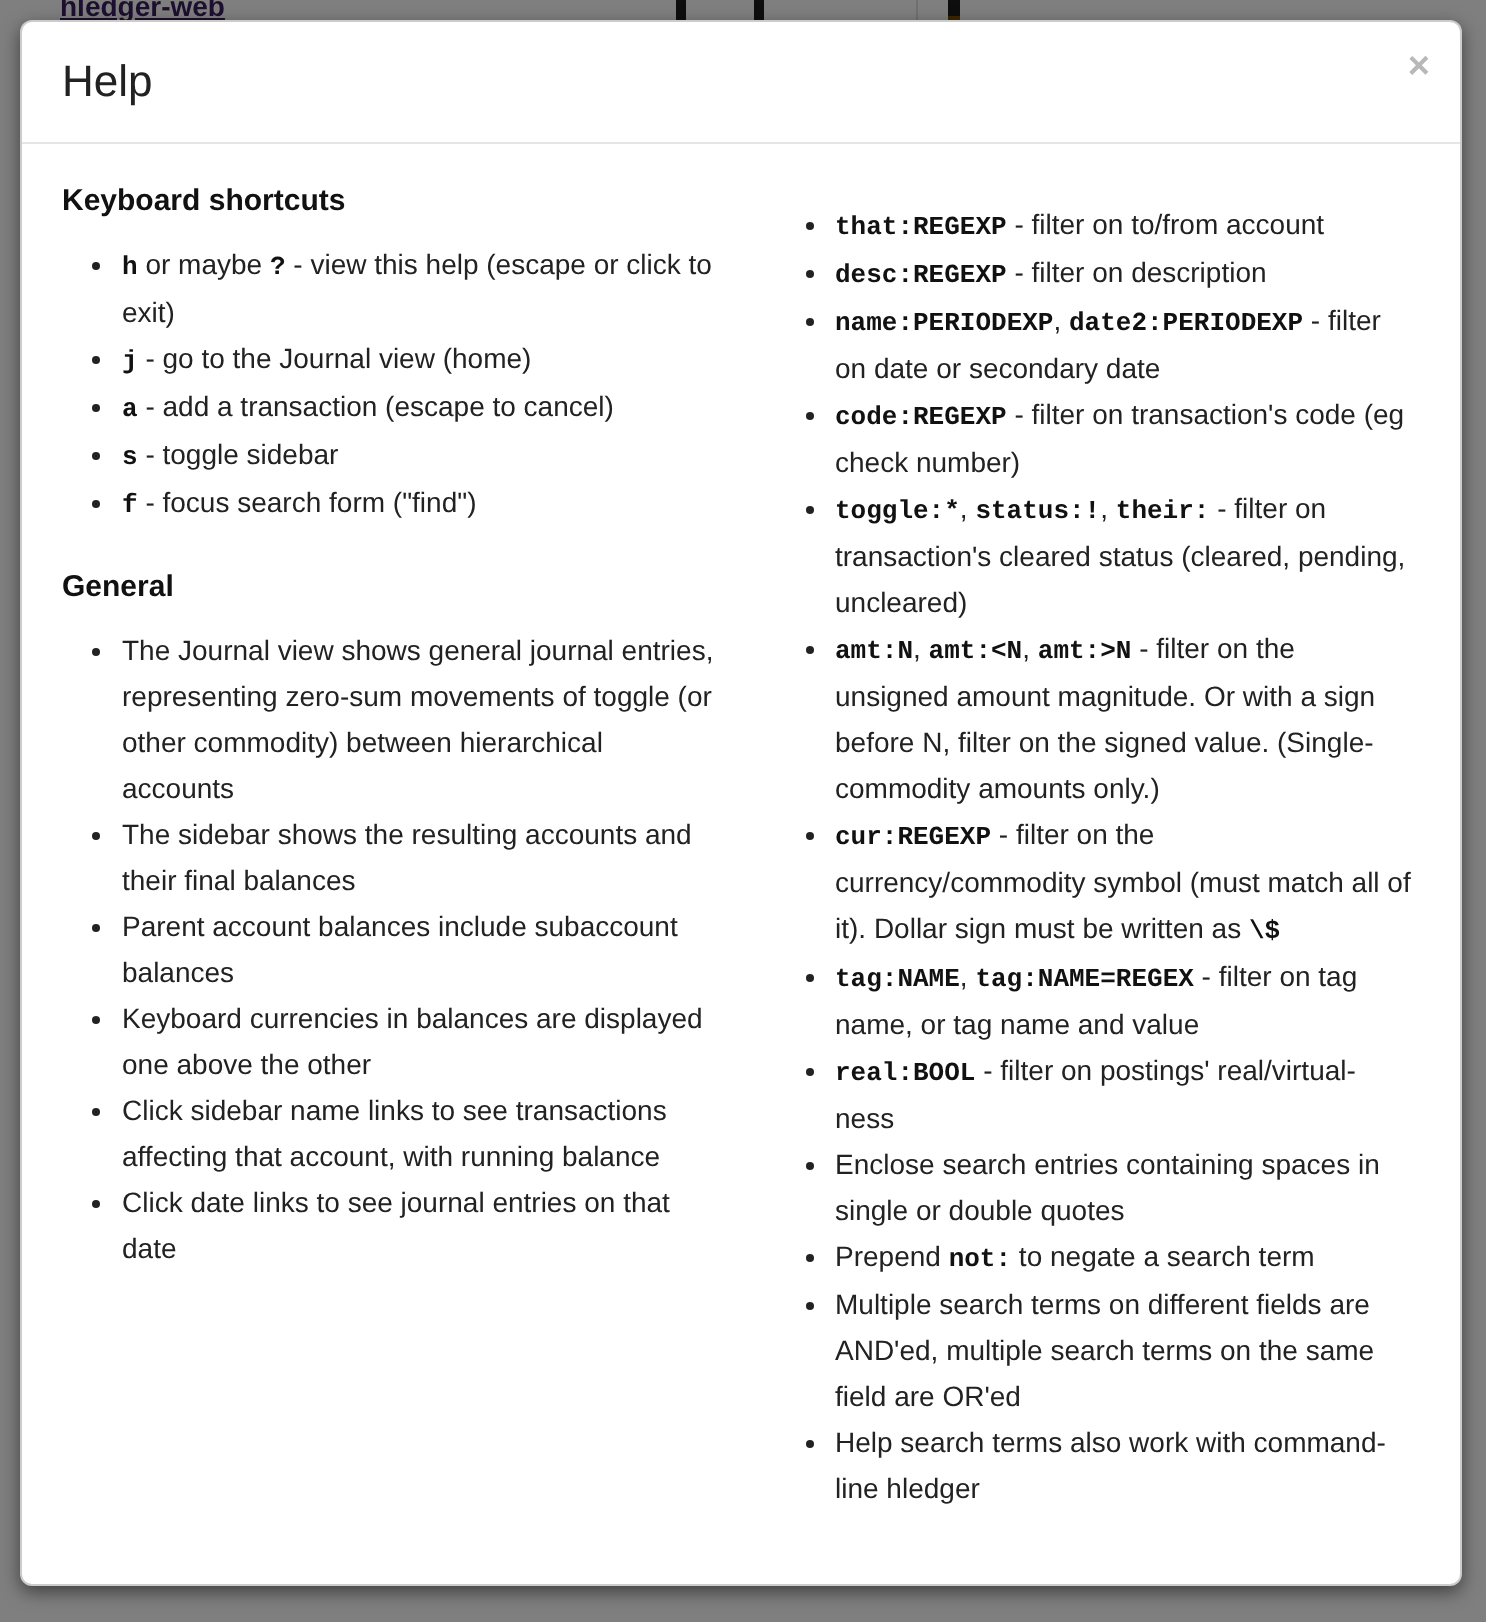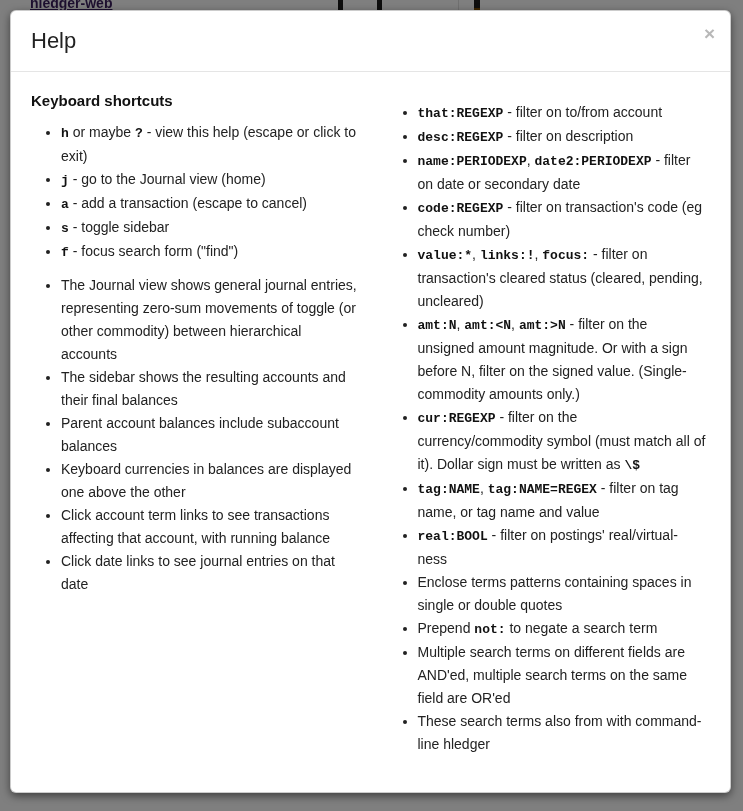--- a/index.html
+++ b/index.html
@@ -99,40 +99,41 @@
   <div class="modal-body">
     <div class="col col-left">
         <div class="section-heading">Keyboard shortcuts</div>
         <ul class="help-list">
           <li><code class="term">h</code><span> or maybe </span><code class="term">?</code><span> - view this help (escape or click to exit)</span></li>
           <li><code class="term">j</code><span> - go to the Journal view (home)</span></li>
           <li><code class="term">a</code><span> - add a transaction (escape to cancel)</span></li>
           <li><code class="term">s</code><span> - toggle sidebar</span></li>
           <li><code class="term">f</code><span> - focus search form ("find")</span></li>
         </ul>
+        <div class="section-heading">General</div>
         <ul class="help-list">
           <li><span>The Journal view shows general journal entries, representing zero-sum movements of toggle (or other commodity) between hierarchical accounts</span></li>
           <li><span>The sidebar shows the resulting accounts and their final balances</span></li>
           <li><span>Parent account balances include subaccount balances</span></li>
           <li><span>Keyboard currencies in balances are displayed one above the other</span></li>
-          <li><span>Click account term links to see transactions affecting that account, with running balance</span></li>
+          <li><span>Click sidebar name links to see transactions affecting that account, with running balance</span></li>
           <li><span>Click date links to see journal entries on that date</span></li>
         </ul>
       </div>
     <div class="col col-right">
         <ul class="help-list">
           <li><code class="term">that:REGEXP</code><span> - filter on to/from account</span></li>
           <li><code class="term">desc:REGEXP</code><span> - filter on description</span></li>
           <li><code class="term">name:PERIODEXP</code><span>, </span><code class="term">date2:PERIODEXP</code><span> - filter on date or secondary date</span></li>
           <li><code class="term">code:REGEXP</code><span> - filter on transaction's code (eg check number)</span></li>
-          <li><code class="term">value:*</code><span>, </span><code class="term">links:!</code><span>, </span><code class="term">focus:</code><span> - filter on transaction's cleared status (cleared, pending, uncleared)</span></li>
+          <li><code class="term">toggle:*</code><span>, </span><code class="term">status:!</code><span>, </span><code class="term">their:</code><span> - filter on transaction's cleared status (cleared, pending, uncleared)</span></li>
           <li><code class="term">amt:N</code><span>, </span><code class="term">amt:&lt;N</code><span>, </span><code class="term">amt:&gt;N</code><span> - filter on the unsigned amount magnitude. Or with a sign before N, filter on the signed value. (Single-commodity amounts only.)</span></li>
           <li><code class="term">cur:REGEXP</code><span> - filter on the currency/commodity symbol (must match all of it). Dollar sign must be written as </span><code class="term">\$</code></li>
           <li><code class="term">tag:NAME</code><span>, </span><code class="term">tag:NAME=REGEX</code><span> - filter on tag name, or tag name and value</span></li>
           <li><code class="term">real:BOOL</code><span> - filter on postings' real/virtual-ness</span></li>
-          <li><span>Enclose terms patterns containing spaces in single or double quotes</span></li>
+          <li><span>Enclose search entries containing spaces in single or double quotes</span></li>
           <li><span>Prepend </span><code class="term">not:</code><span> to negate a search term</span></li>
           <li><span>Multiple search terms on different fields are AND'ed, multiple search terms on the same field are OR'ed</span></li>
-          <li><span>These search terms also from with command-line hledger</span></li>
+          <li><span>Help search terms also work with command-line hledger</span></li>
         </ul>
       </div>
   </div>
 </div>
 
 </body></html>

